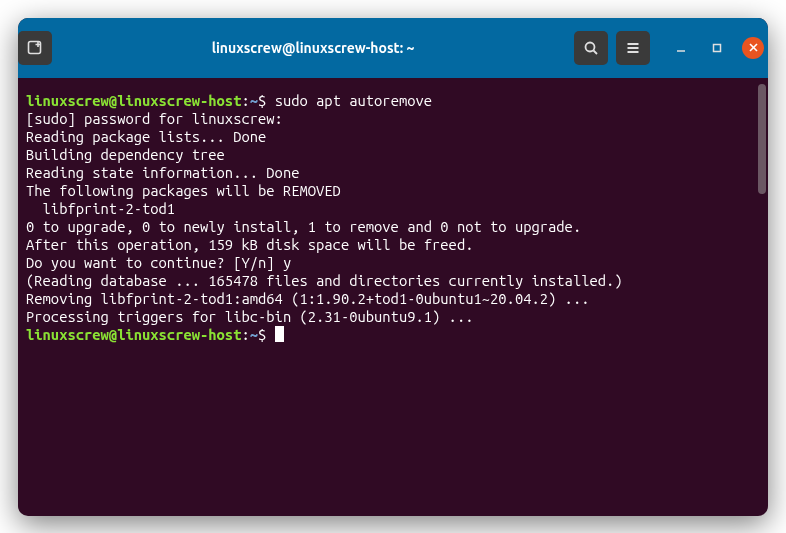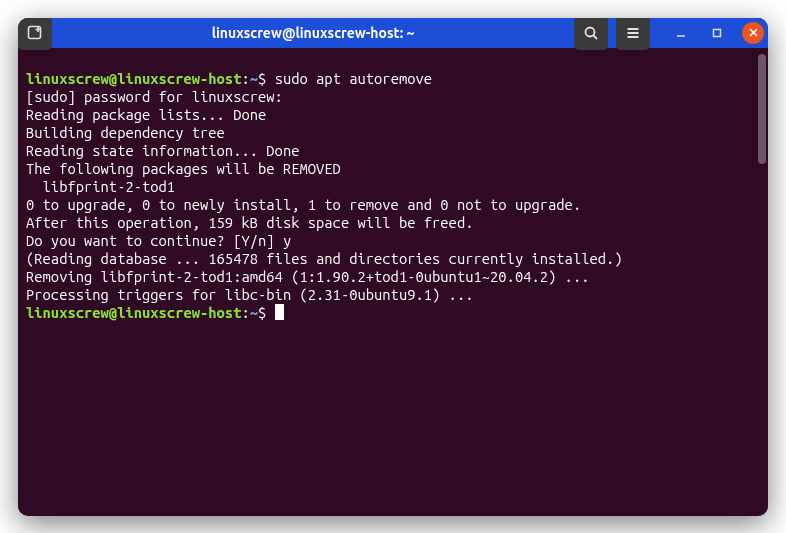--- a/index.html
+++ b/index.html
@@ -20,22 +20,22 @@
       width: 750px;
       height: 498px;
       background: #300A24;
       border-radius: 10px;
       overflow: hidden;
       box-shadow: 0 8px 30px rgba(0,0,0,0.5);
       display: flex;
       flex-direction: column;
     }
     .titlebar {
-      height: 30px;
-      background: #1d4ed8;
+      height: 60px;
+      background: #0369a1;
       display: flex;
       align-items: center;
       padding: 0 0;
     }
     .titlebar-left {
       display: flex;
       align-items: center;
       gap: 6px;
     }
     .titlebar-button {
@@ -76,21 +76,21 @@
       justify-content: center;
       color: #E0E0E0;
     }
     .win-close {
       background: #E95420;
       border-radius: 50%;
       color: #FFFFFF;
     }
     .terminal-body {
       flex: 1;
-      padding: 22px 8px 6px 8px;
+      padding: 14px 8px 6px 8px;
       position: relative;
       overflow: hidden;
     }
     .terminal-content {
       font-size: 14.8px;
       line-height: 18px;
       color: #FFFFFF;
       white-space: pre;
       font-family: "Ubuntu Mono", "DejaVu Sans Mono", monospace;
     }

